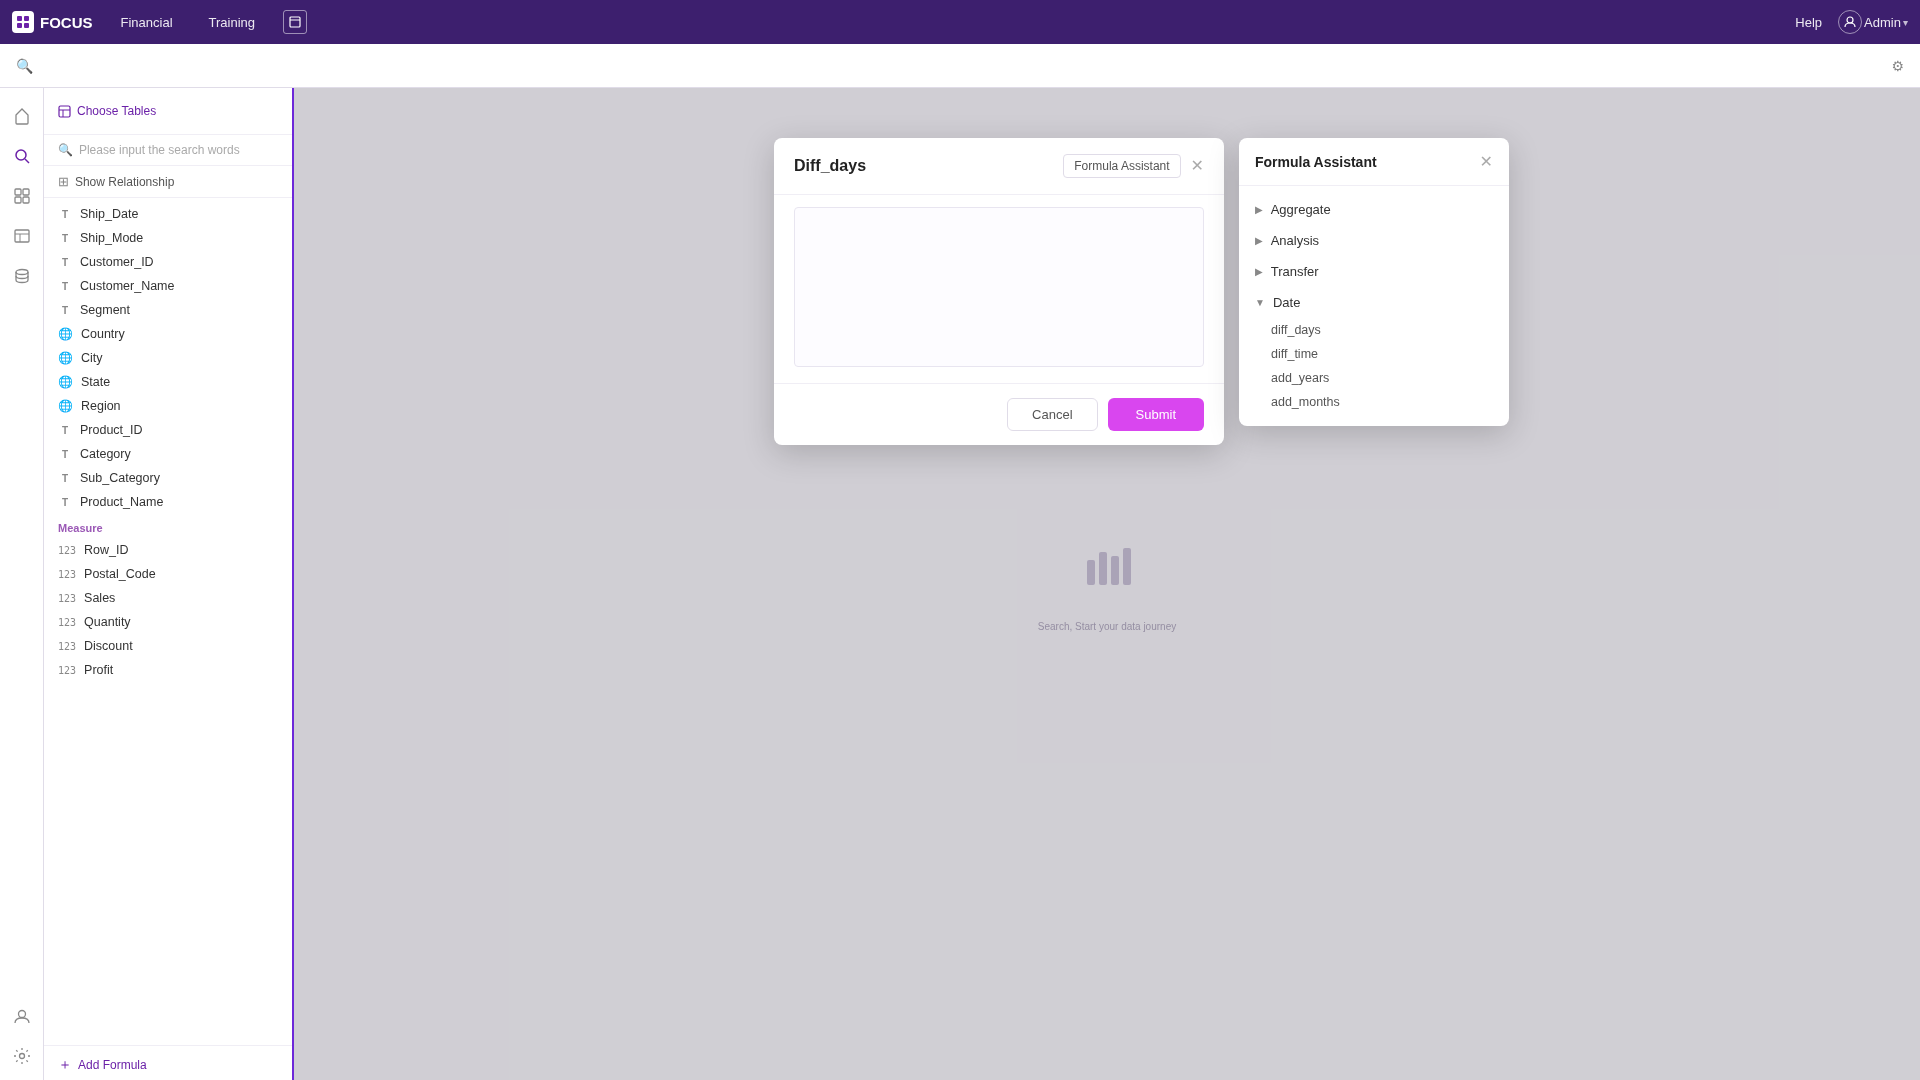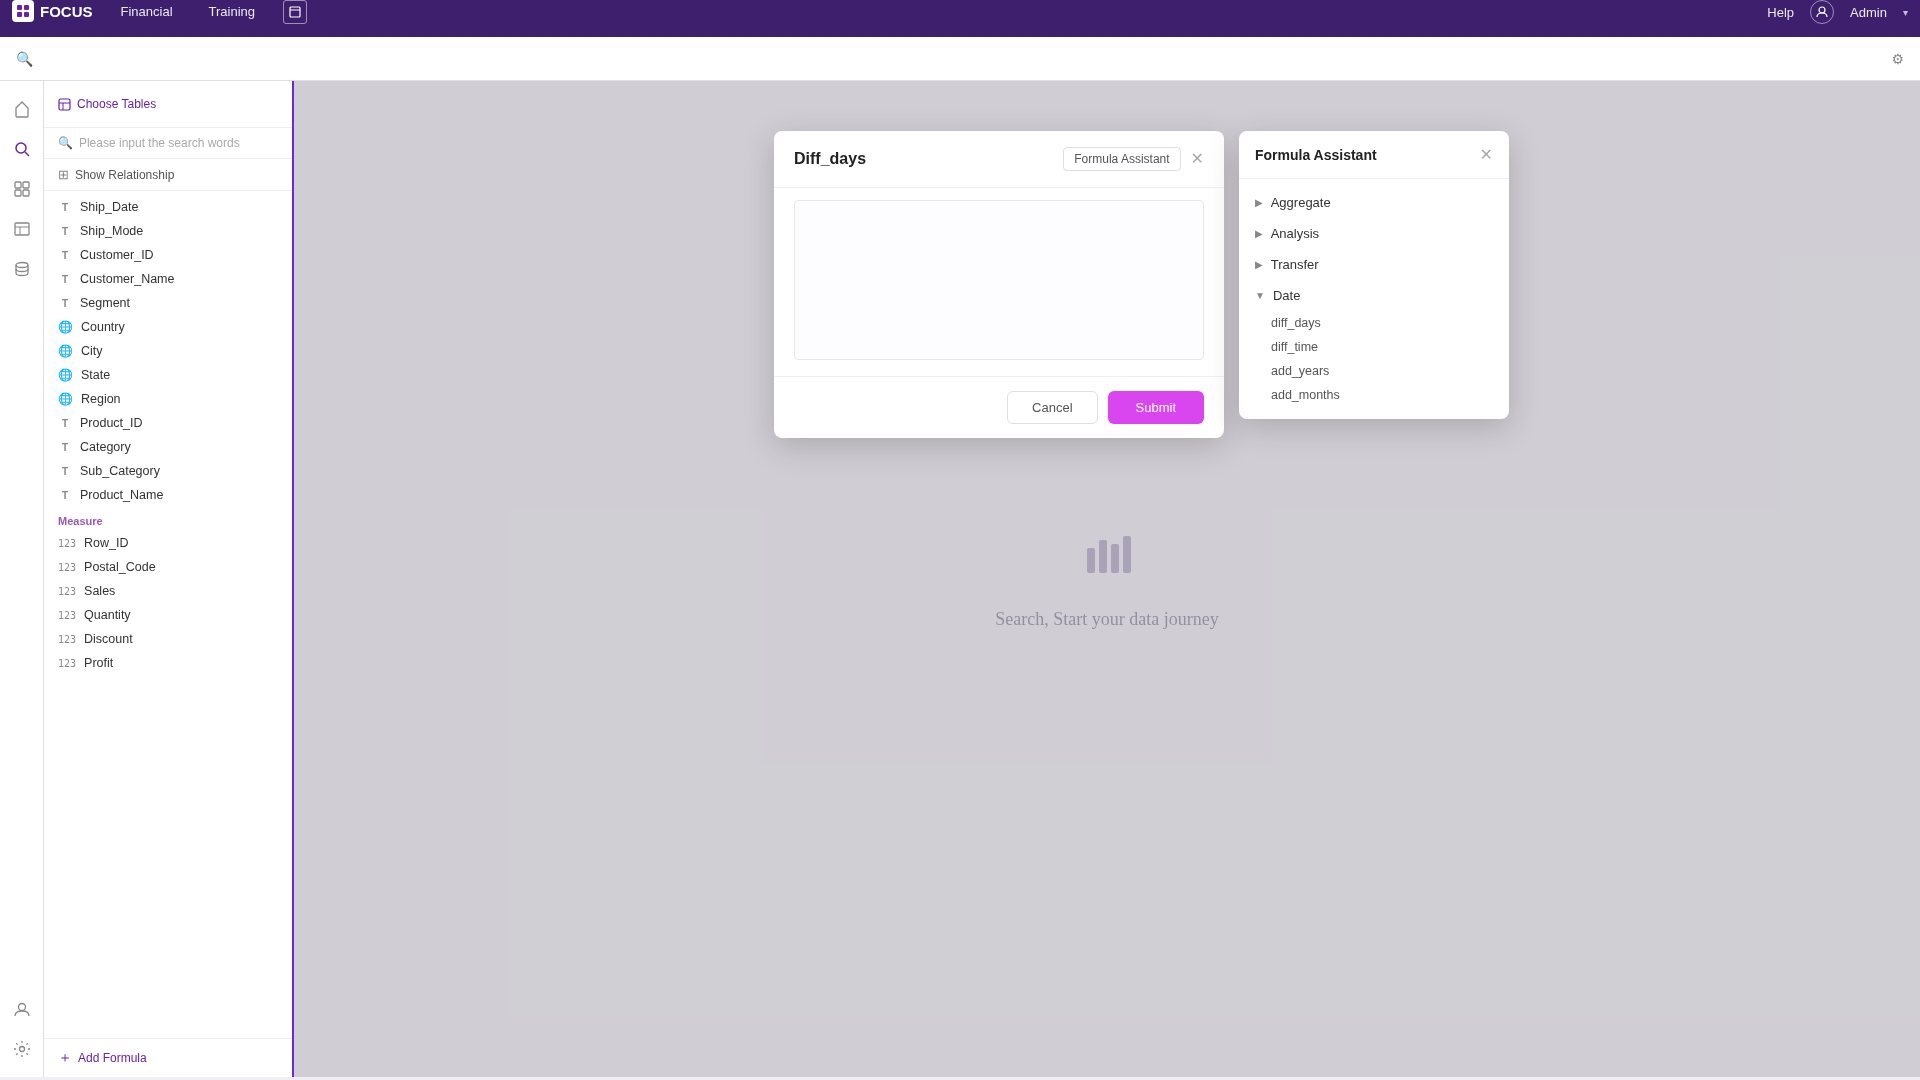--- a/index.html
+++ b/index.html
@@ -1,23 +1,23 @@
 <!DOCTYPE html>
 <html><head>
   <meta charset="utf-8">
   <style>
     * { box-sizing: border-box; margin: 0; padding: 0; }
     body { font-family: 'Segoe UI', Arial, sans-serif; background: #f0eef5; width: 1920px; height: 1080px; overflow: hidden; position: relative; }
 
     
     .top-nav {
       background: #3d1f6e;
-      height: 37px;
-      display: flex;
-      align-items: flex-start;
+      height: 44px;
+      display: flex;
+      align-items: center;
       padding: 0 12px;
       gap: 20px;
       position: relative;
       z-index: 10;
     }
     .nav-logo {
       display: flex;
       align-items: center;
       gap: 6px;
       color: white;
@@ -58,21 +58,21 @@
       display: flex;
       align-items: center;
       gap: 16px;
       color: rgba(255,255,255,0.9);
       font-size: 13px;
     }
     .nav-help { cursor: pointer; }
     .nav-user {
       display: flex;
       align-items: center;
-      gap: 16px;
+      gap: 2px;
       cursor: pointer;
     }
     .nav-user-avatar {
       width: 24px;
       height: 24px;
       border-radius: 50%;
       border: 1px solid rgba(255,255,255,0.5);
       display: flex;
       align-items: center;
       justify-content: center;
@@ -234,23 +234,22 @@
       flex-direction: column;
       align-items: center;
       gap: 10px;
       color: #bbb;
     }
     .content-placeholder-icon {
       font-size: 48px;
       color: #c8c0d8;
     }
     .content-placeholder-text {
-      font-size: 18px;
+      font-size: 10px;
       color: #b0a8c0;
-      font-family: Liberation Serif, serif;
     }
 
     
     .modal-overlay {
       position: absolute;
       top: 0; left: 0; right: 0; bottom: 0;
       background: rgba(0,0,0,0.15);
       z-index: 100;
       display: flex;
       align-items: flex-start;

